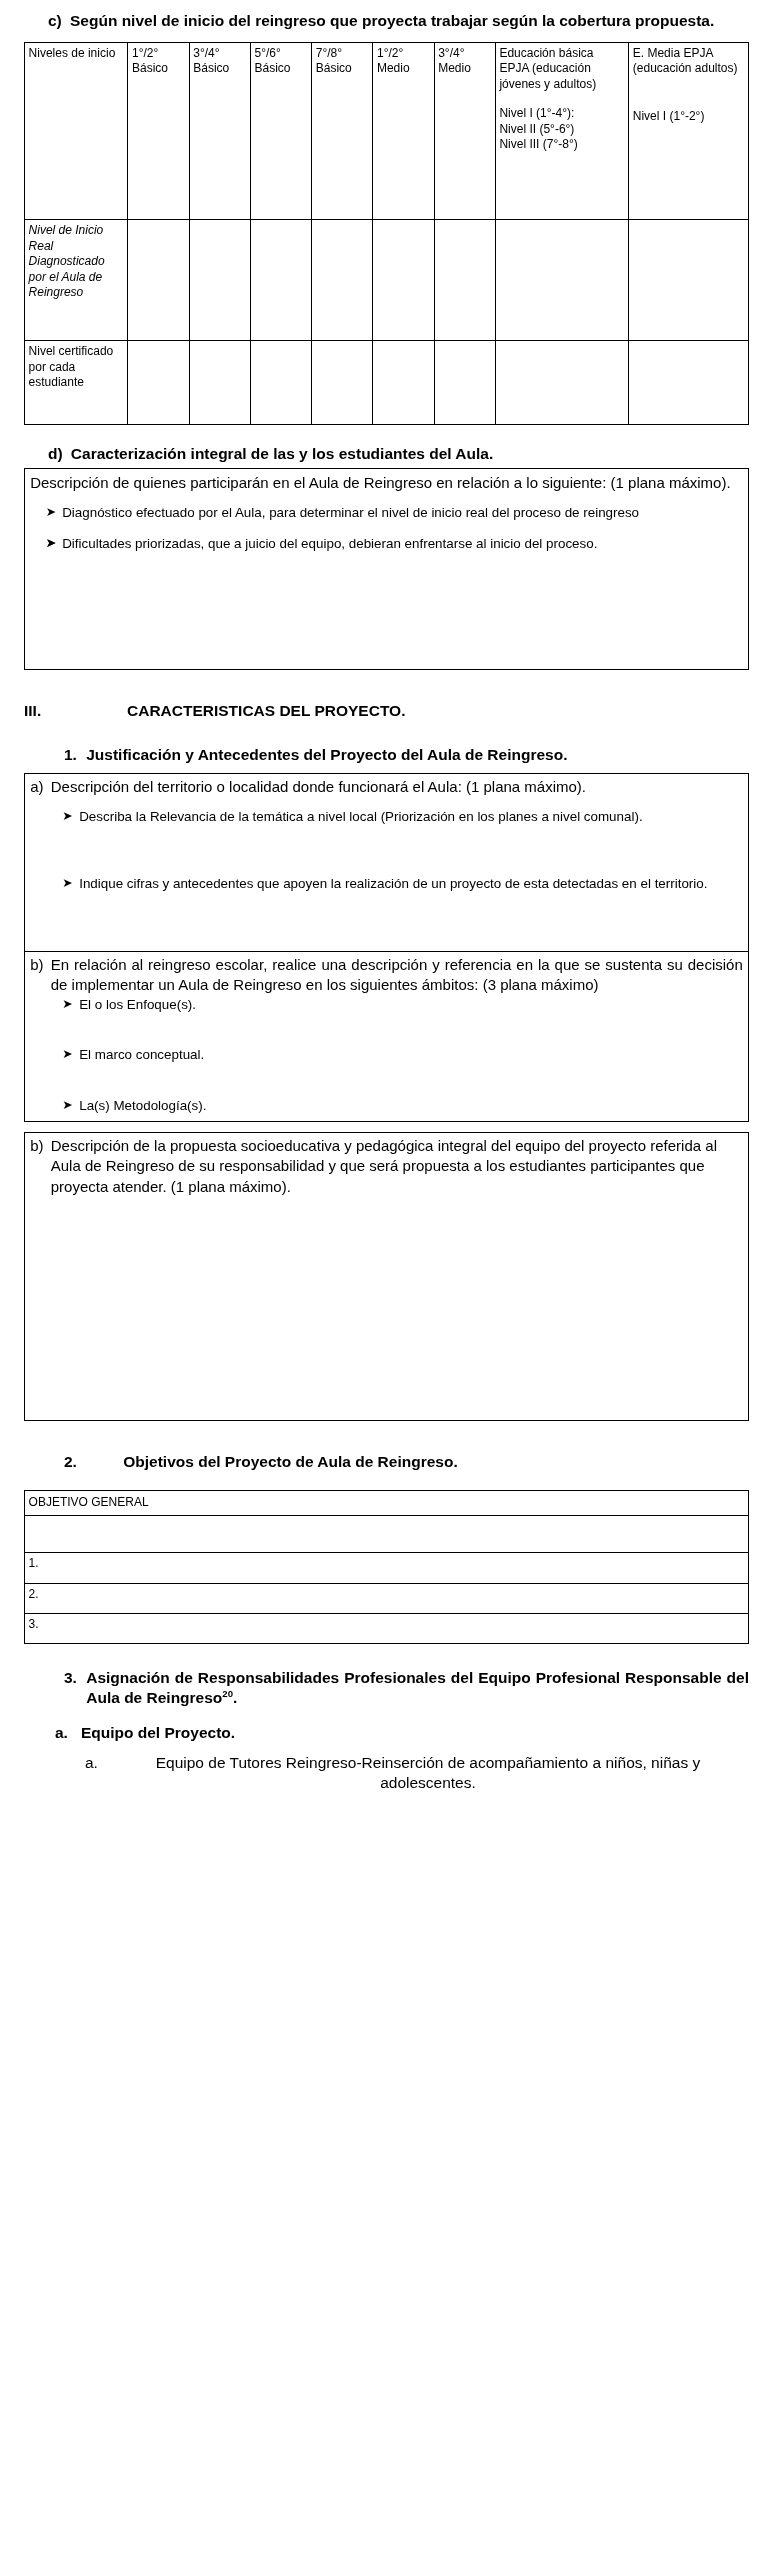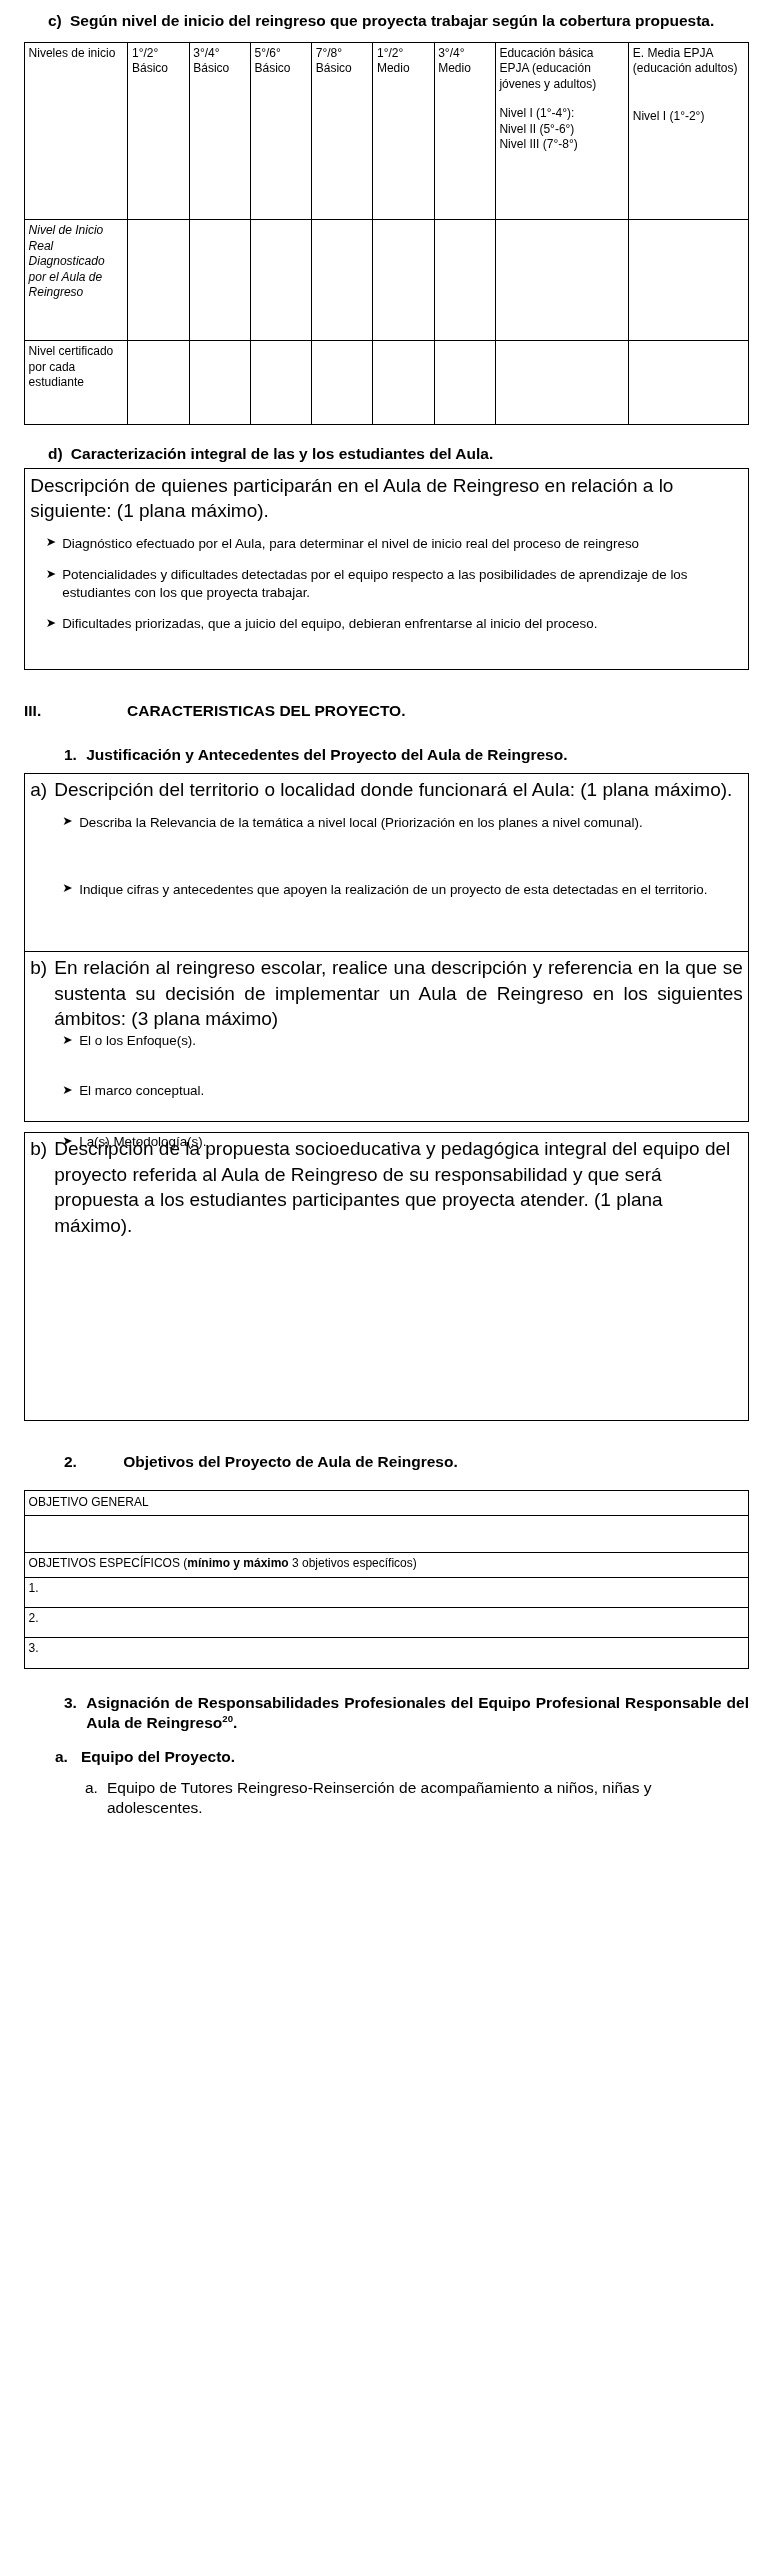--- a/index.html
+++ b/index.html
@@ -71,21 +71,21 @@
   .niveles .r2  { height: 114px; font-style: italic; }
   .niveles .r3  { height: 77px; }
 
   
   .box {
     border: 0.5px solid #000;
     box-sizing: border-box;
     padding: 3.6px 5.2px 3.6px 5.2px;
   }
   .box .intro {
-    font-size: 19px;
+    font-size: 15px;
     line-height: 1.34;
   }
   .bullets {
     margin: 0;
     padding: 0;
     list-style: none;
   }
   .bullets li {
     position: relative;
     padding-left: 32px;
@@ -189,21 +189,21 @@
 
   <div class="hang t-sec mt36" style="margin-left:24px;">
     <span class="lbl">d)</span>
     <span class="txt" style="margin-left:8.2px;">Caracterización integral de las y los estudiantes del Aula.</span>
   </div>
 
   <div class="box mt8" style="height:202px;">
     <div class="intro">Descripción de quienes participarán en el Aula de Reingreso en relación a lo siguiente: (1 plana máximo).</div>
     <ul class="bullets">
       <li><span class="ar">➤</span><span>Diagnóstico efectuado por el Aula, para determinar el nivel de inicio real del proceso de reingreso</span></li>
-      <li><span class="ar">➤</span><span>Potencialidades y dificultades detectadas por el equipo respecto a las posibilidades de aprendizaje de los estudiantes con los que proyecta trabajar.</span></li>
+      <li><span class="ar">➤</span></li>
       <li><span class="ar">➤</span><span>Dificultades priorizadas, que a juicio del equipo, debieran enfrentarse al inicio del proceso.</span></li>
     </ul>
   </div>
 
   <div class="hang t-sec mt60">
     <span class="lbl" style="width:66px;display:inline-block;">III.</span>
     <span class="txt">CARACTERISTICAS DEL PROYECTO.</span>
   </div>
 
   <div class="hang t-sec mt46 ind-b">
@@ -249,25 +249,20 @@
   <div class="mt36">
     <table class="grid obj">
       <tbody>
           <tr>
         <td class="h">OBJETIVO GENERAL</td>
       </tr>
       <tr>
         <td class="blank"></td>
       </tr>
       <tr>
-        <td class="h">
-          <span>OBJETIVOS ESPECÍFICOS (</span><span class="bold">mínimo y máximo</span><span> 3 objetivos específicos)</span>
-        </td>
-      </tr>
-      <tr>
         <td class="num">1.</td>
       </tr>
       <tr>
         <td class="num">2.</td>
       </tr>
       <tr>
         <td class="num">3.</td>
       </tr>
     </tbody>
       </table>
@@ -278,18 +273,18 @@
     <span class="txt" style="margin-left:9.3px;text-align:justify;"><span>Asignación de Responsabilidades Profesionales del Equipo Profesional Responsable del Aula de Reingreso</span><sup>20</sup><span>.</span></span>
   </div>
 
   <div class="hang t-sec mt28 ind-a" style="margin-left:31px;">
     <span class="lbl">a.</span>
     <span class="txt" style="margin-left:13px;">Equipo del Proyecto.</span>
   </div>
 
   <div class="hang t-item mt20" style="margin-left:61px;">
     <span class="lbl">a.</span>
-    <span class="txt" style="margin-left:9px;">Equipo de Tutores Reingreso-Reinserción de acompañamiento a niños, niñas y adolescentes.</span>
+    <span class="txt" style="margin-left:9px;text-align:center;">Equipo de Tutores Reingreso-Reinserción de acompañamiento a niños, niñas y adolescentes.</span>
   </div>
 
 
 </div>
 
 
 </body></html>

